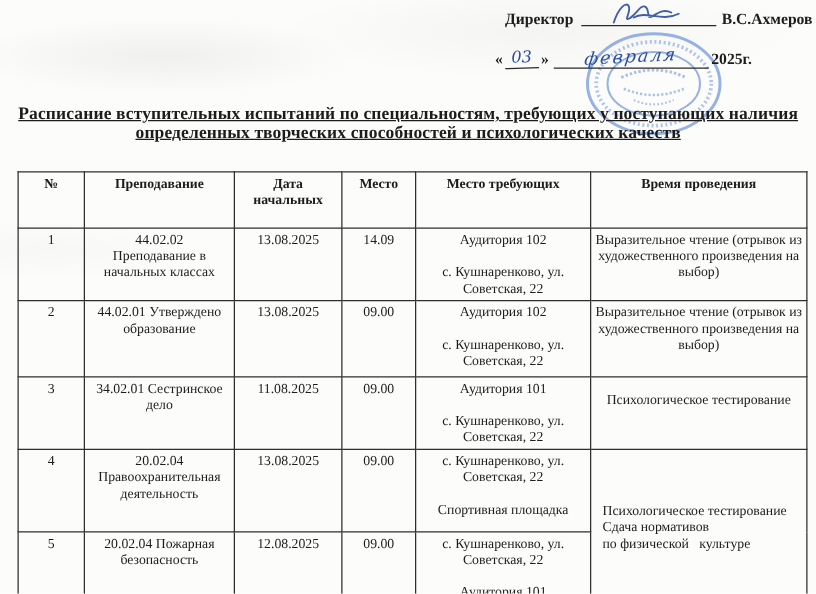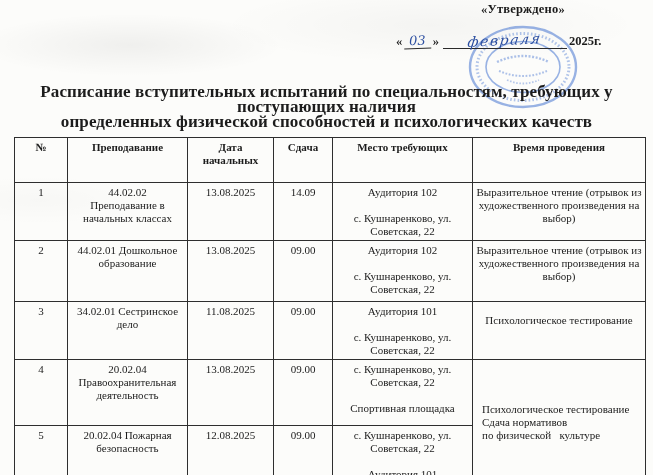--- a/index.html
+++ b/index.html
@@ -47,22 +47,23 @@
     display:inline-block; transform:skewX(-10deg) rotate(-3deg) translateY(1px);
   }
   .date-year{ white-space:nowrap; }
 
   
   .stamp{ position:absolute; left:467px; top:24px; z-index:1; opacity:.62; }
 
   
   .doc-title{
     position:absolute; top:84px; left:0; width:653px; z-index:2;
-    text-align:center; font-weight:bold; font-size:17px; line-height:15px;
+    text-align:center; font-weight:bold; font-size:14px; line-height:15px;
     letter-spacing:.1px;
+    text-decoration:underline;
   }
 
   
   table.sched{
     position:absolute; left:14px; top:137px; z-index:2;
     width:631px; border-collapse:collapse; table-layout:fixed;
     font-size:11px; line-height:13px;
   }
   .sched th, .sched td{
     border:1px solid #2e2e2e; vertical-align:top; text-align:center;
@@ -92,73 +93,81 @@
   <svg class="stamp" width="112" height="86" viewBox="0 0 112 86">
     <ellipse cx="56" cy="43" rx="53" ry="40" fill="none" stroke="#5b85d6" stroke-width="2.4"></ellipse>
     <ellipse cx="56" cy="43" rx="46" ry="33.5" fill="none" stroke="#5b85d6" stroke-width="3" stroke-dasharray="1.6 2.1" opacity=".75"></ellipse>
     <ellipse cx="56" cy="43" rx="37" ry="25.5" fill="none" stroke="#5b85d6" stroke-width="1.6"></ellipse>
     <path d="M30 38 q26 -12 52 0" fill="none" stroke="#5b85d6" stroke-width="2.4" stroke-dasharray="2 1.6" opacity=".8"></path>
     <path d="M32 47 q24 10 48 0" fill="none" stroke="#5b85d6" stroke-width="2" stroke-dasharray="1.8 1.6" opacity=".8"></path>
     <path d="M40 56 q16 7 32 0" fill="none" stroke="#5b85d6" stroke-width="1.8" stroke-dasharray="1.6 1.6" opacity=".7"></path>
   </svg>
 
   <div class="approval">
-    <div class="appr-line1">«Утверждено»</div>
-
+
+    <div class="appr-line2">
+      <span class="label">Директор</span>
+      <span class="sig-line">
+        <svg class="sig-svg" width="62" height="26" viewBox="0 0 62 26">
+          <path d="M4 20 C8 8 14 3 16 7 C18 11 12 19 16 17 C22 14 26 4 30 8 C33 11 30 18 35 15 C40 12 44 9 50 12 M20 16 C30 10 42 20 56 13" fill="none" stroke="#2b4ea0" stroke-width="1.5" stroke-linecap="round" opacity=".9"></path>
+        </svg>
+      </span>
+      <span>В.С.Ахмеров</span>
+    </div>
 
     <div class="appr-line3">
       <span class="q">«</span>
       <span class="date-day">03</span>
       <span class="q">»</span>
       <span class="month-line"><span class="date-month">февраля</span></span>
       <span class="date-year">2025г.</span>
     </div>
   </div>
 
   <div class="doc-title">
     <div>Расписание вступительных испытаний по специальностям, требующих у поступающих наличия</div>
-    <div>определенных физической способностей и психологических качеств</div>
+    <div>определенных творческих способностей и психологических качеств</div>
   </div>
 
   <table class="sched">
     <colgroup>
       <col class="c-num">
         <col class="c-spec">
         <col class="c-date">
       <col class="c-time">
         <col class="c-place">
         <col class="c-form">
     </colgroup>
     <tbody>
       <tr class="h-row">
         <th>№</th>
         <th>Преподавание</th>
         <th>Дата начальных</th>
-        <th>Сдача</th>
+        <th>Место</th>
         <th>Место требующих</th>
         <th>Время проведения</th>
       </tr>
 
       <tr class="r1">
         <td>1</td>
         <td class="spec">44.02.02
 Преподавание в
 начальных классах</td>
         <td>13.08.2025</td>
         <td>14.09</td>
         <td>Аудитория 102
 
 с. Кушнаренково, ул.
 Советская, 22</td>
         <td>Выразительное чтение (отрывок из художественного произведения на выбор)</td>
       </tr>
 
       <tr class="r2">
         <td>2</td>
-        <td class="spec">44.02.01 Дошкольное
+        <td class="spec">44.02.01 Утверждено
 образование</td>
         <td>13.08.2025</td>
         <td>09.00</td>
         <td>Аудитория 102
 
 с. Кушнаренково, ул.
 Советская, 22</td>
         <td>Выразительное чтение (отрывок из художественного произведения на выбор)</td>
       </tr>
 

